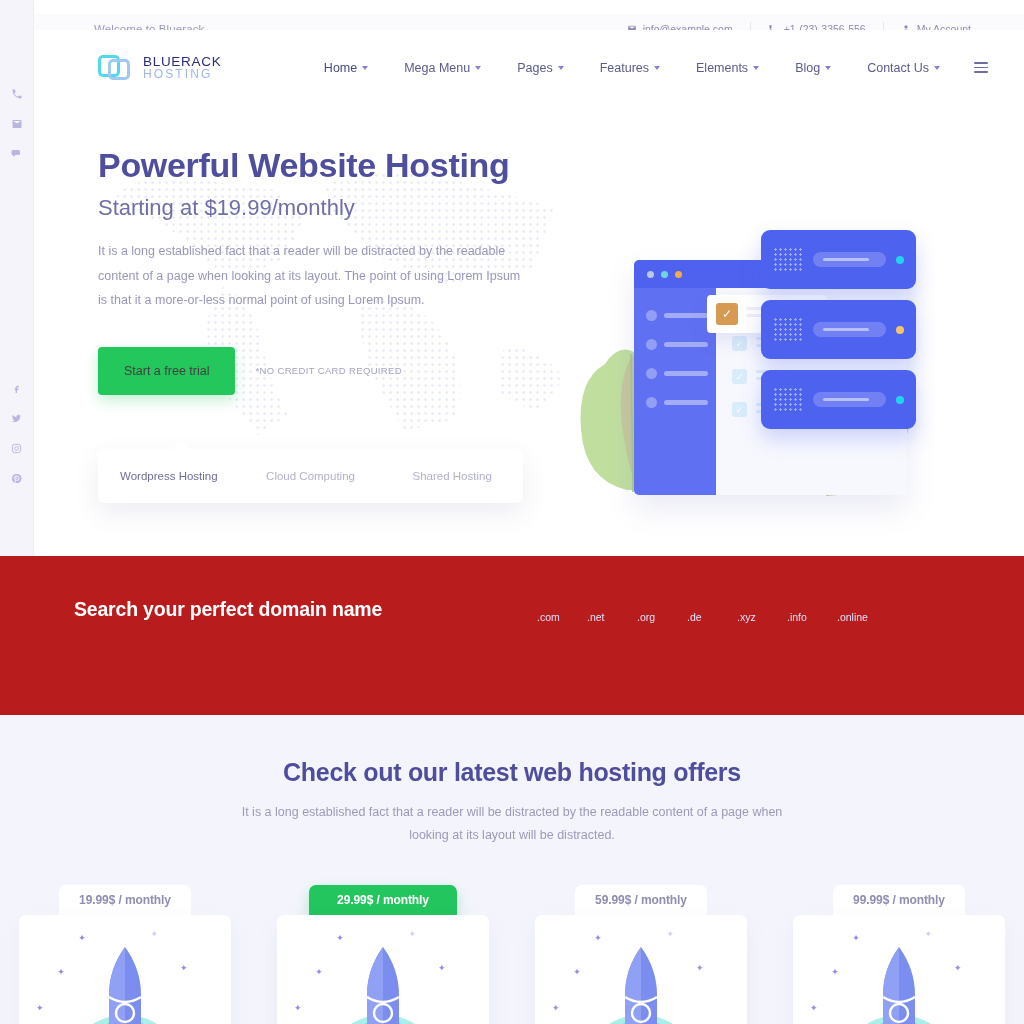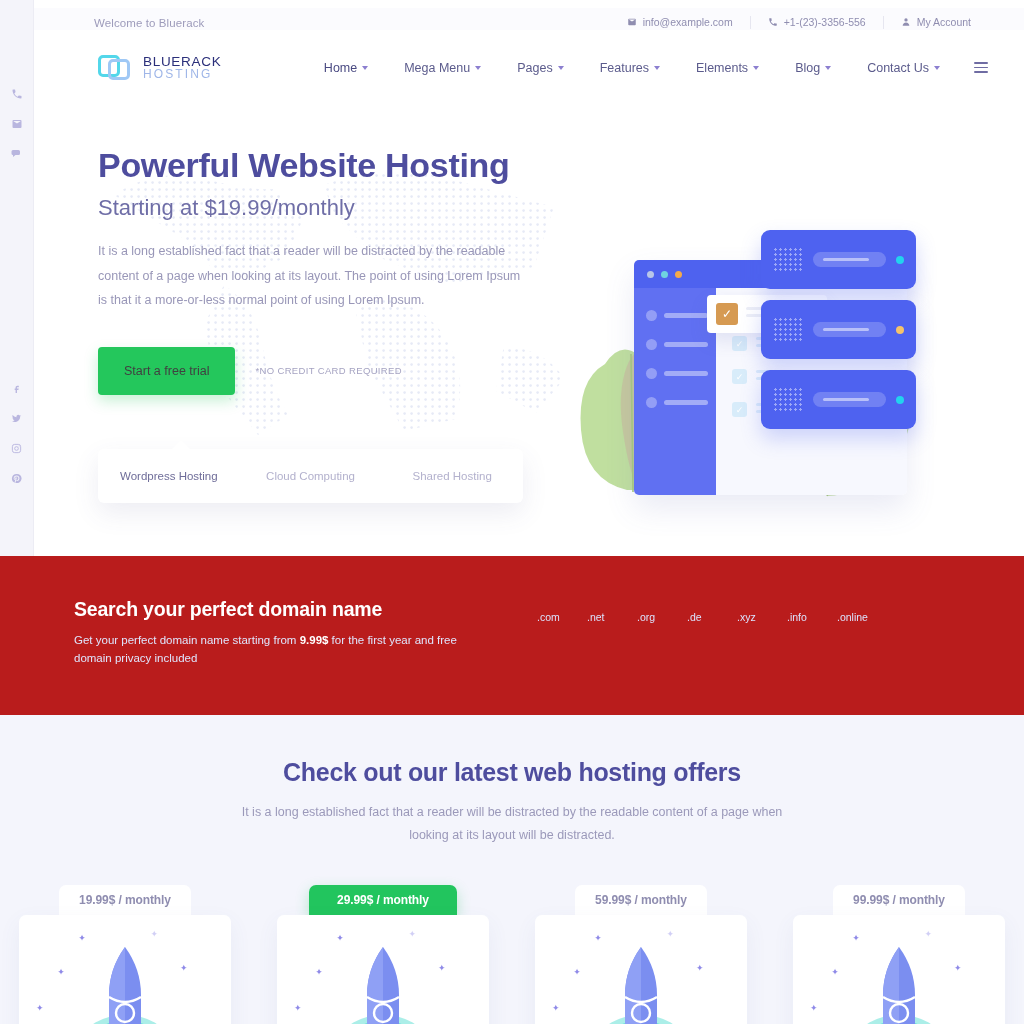--- a/index.html
+++ b/index.html
@@ -18,26 +18,26 @@
     display: flex; flex-direction: column; align-items: center;
   }
   .rail-top { margin-top: 86px; display: flex; flex-direction: column; gap: 14px; align-items: center; }
   .rail-bottom { position: absolute; top: 380px; display: flex; flex-direction: column; gap: 14px; align-items: center; }
   .rail-ico { width: 16px; height: 16px; display: flex; align-items: center; justify-content: center;
               color: #b9b6df; font-size: 12px; line-height: 1; }
   .rail-ico svg { display: block; }
 
   
   .topbar {
-    position: absolute; left: 34px; top: 8px; right: 0; height: 30px;
+    position: absolute; left: 34px; top: 14px; right: 0; height: 30px;
     background: #fbfbfe; border-bottom: 1px solid #eeeef6;
     display: flex; align-items: center; padding: 0 36px 0 60px;
   }
   .welcome { font-size: 11.5px; color: #9d9bbb; letter-spacing: .1px; }
-  .topbar-right { margin-left: auto; display: flex; align-items: flex-start; }
+  .topbar-right { margin-left: auto; display: flex; align-items: center; }
   .tb-item { display: flex; align-items: center; gap: 6px; font-size: 10.5px; color: #8f8db0; padding: 0 17px; }
   .tb-sep { width: 1px; height: 13px; background: #e6e6f0; }
   .tb-ico { color: #8f8db0; display: flex; }
 
   
   .header {
     position: absolute; left: 34px; top: 30px; right: 0; height: 75px;
     background: #ffffff; display: flex; align-items: center; padding: 0 36px 0 64px;
   }
   .logo { display: flex; align-items: center; gap: 9px; }
@@ -413,21 +413,20 @@
           </span>
         <span class="led" style="background:#22d3ee"></span>
       </div>
     </div>
   </div>
 
   <div class="band-blue">
     <div class="band-inner">
       <div>
         <div class="band-title">Search your perfect domain name</div>
-        <div class="band-sub"><span>Get your perfect domain name starting from </span><b>9.99$</b><span> for the first year and free domain privacy included</span></div>
       </div>
       <div class="search-wrap">
         <div class="tlds">
           <span class="tld">.com</span>
           <span class="tld">.net</span>
           <span class="tld">.org</span>
           <span class="tld">.de</span>
           <span class="tld">.xyz</span>
           <span class="tld">.info</span>
           <span class="tld">.online</span>

